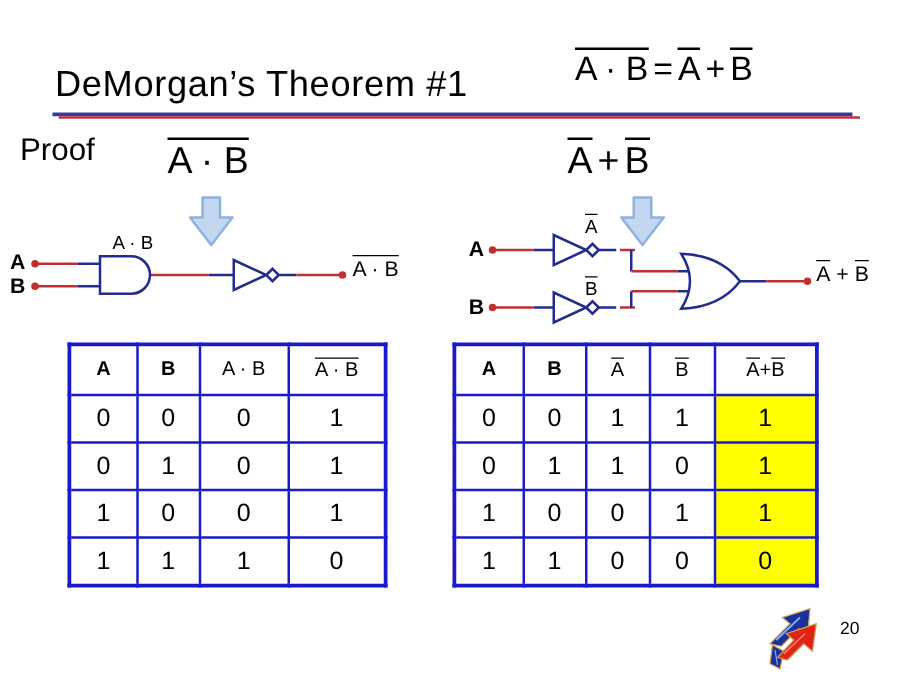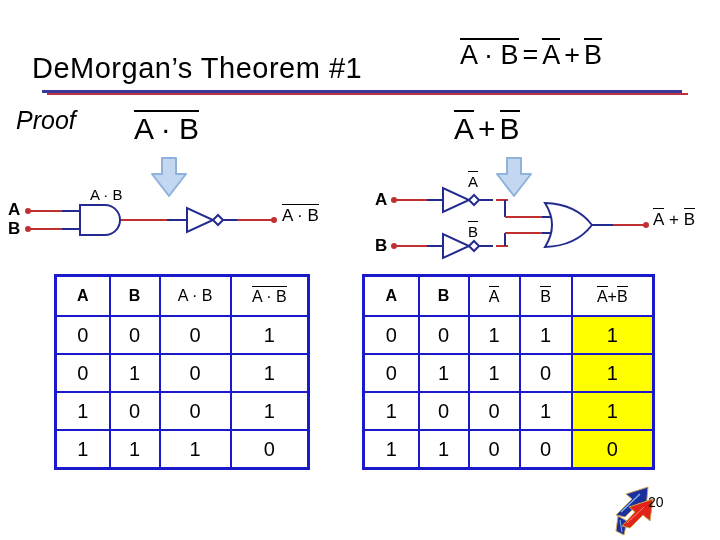--- a/index.html
+++ b/index.html
@@ -4,44 +4,44 @@
 <style>
   :root{
     --table_border:#1A1ACC; --highlight:#FFFF00; --wire_red:#C03030;
     --gate_navy:#232B8F; --arrow_fill:#C3D8F0; --arrow_border:#8FB2DC;
     --divider_blue:#3A3A9C; --divider_red:#C03040;
   }
   html,body{margin:0;padding:0;}
   body{width:720px;height:540px;background:#fff;position:relative;overflow:hidden;
        font-family:"Liberation Sans",sans-serif;color:#000;}
   .abs{position:absolute;}
-  .slide-title{left:32px;top:52px;font-size:29px;letter-spacing:0.5px;}
+  .slide-title{left:44px;top:52px;font-size:29px;letter-spacing:0.5px;}
   .title-formula{left:458px;top:38px;font-size:27px;white-space:nowrap;}
   .title-formula span{margin:0 2px;}
   .rule-blue{left:42px;top:90px;width:640px;height:3px;background:var(--divider_blue);}
   .rule-red{left:47px;top:93px;width:641px;height:2px;background:var(--divider_red);}
-  .proof{left:16px;top:106px;font-size:25px;font-style:italic;}
+  .proof{left:16px;top:106px;font-size:25px;}
   .big-expr{font-size:30px;white-space:nowrap;}
   .big-expr span{margin:0 2px;}
   .ovl{display:inline-block;border-top:2px solid #000;padding-top:2px;line-height:1;}
   .ovl-thin{display:inline-block;border-top:1.5px solid #000;padding-top:2px;line-height:1;}
   .cir-label{font-size:17px;font-weight:700;}
   .gate-label{font-size:15px;white-space:nowrap;}
   .out-label{font-size:17px;white-space:nowrap;}
   .layer{left:0;top:0;width:720px;height:540px;pointer-events:none;}
   table.tt{border-collapse:collapse;position:absolute;table-layout:fixed;background:#fff;
            border:3px solid var(--table_border);}
   .tt td{border:2px solid var(--table_border);text-align:center;vertical-align:middle;
          font-size:20px;padding:0;background:#fff;}
   .tt tr.hdr td{height:38px;font-size:16px;}
   .tt tr.data td{height:36px;}
   .tt td.hb{font-weight:700;font-size:17px;}
   .tt td.hl{background:var(--highlight);}
   .tt td.hl-t{border-top-color:#000;}
-  .page-num{left:648px;top:494px;font-size:14px;}
+  .page-num{left:672px;top:494px;font-size:14px;}
 </style>
 </head>
 <body>
 
 <div class="abs slide-title">DeMorgan’s Theorem #1</div>
 
 <div class="abs title-formula">
   <span class="ovl">A · B</span><span>=</span><span class="ovl">A</span><span>+</span><span class="ovl">B</span>
 </div>
 

